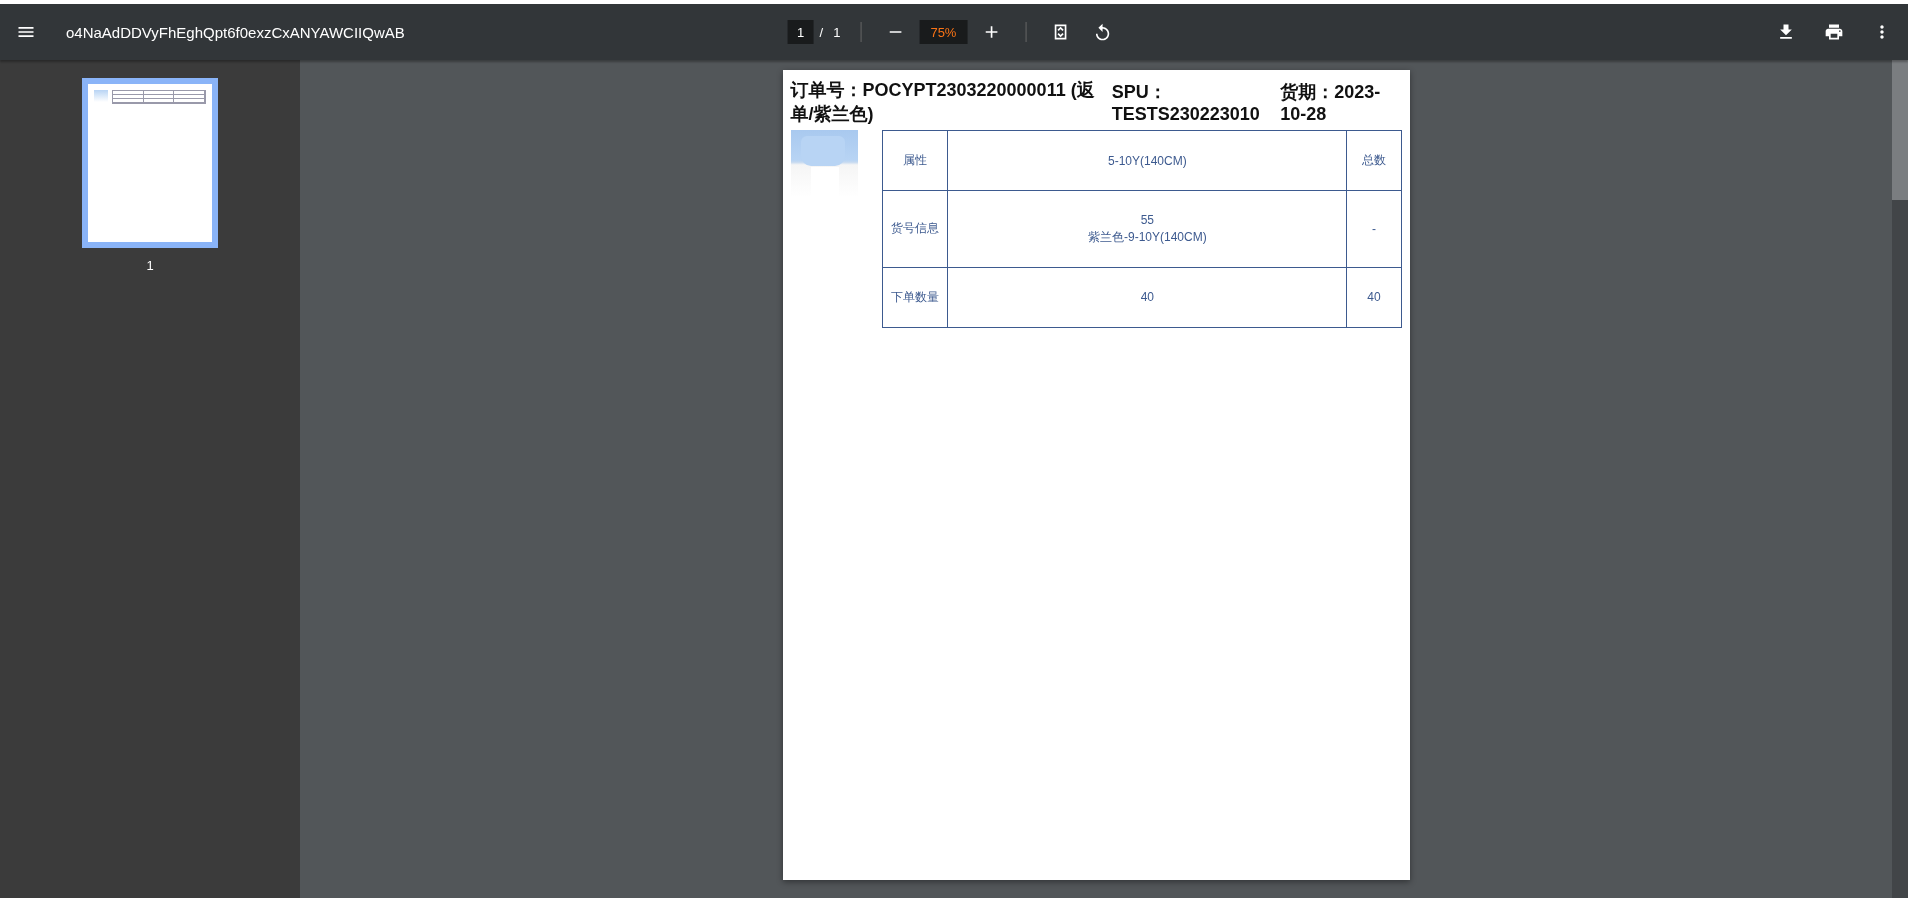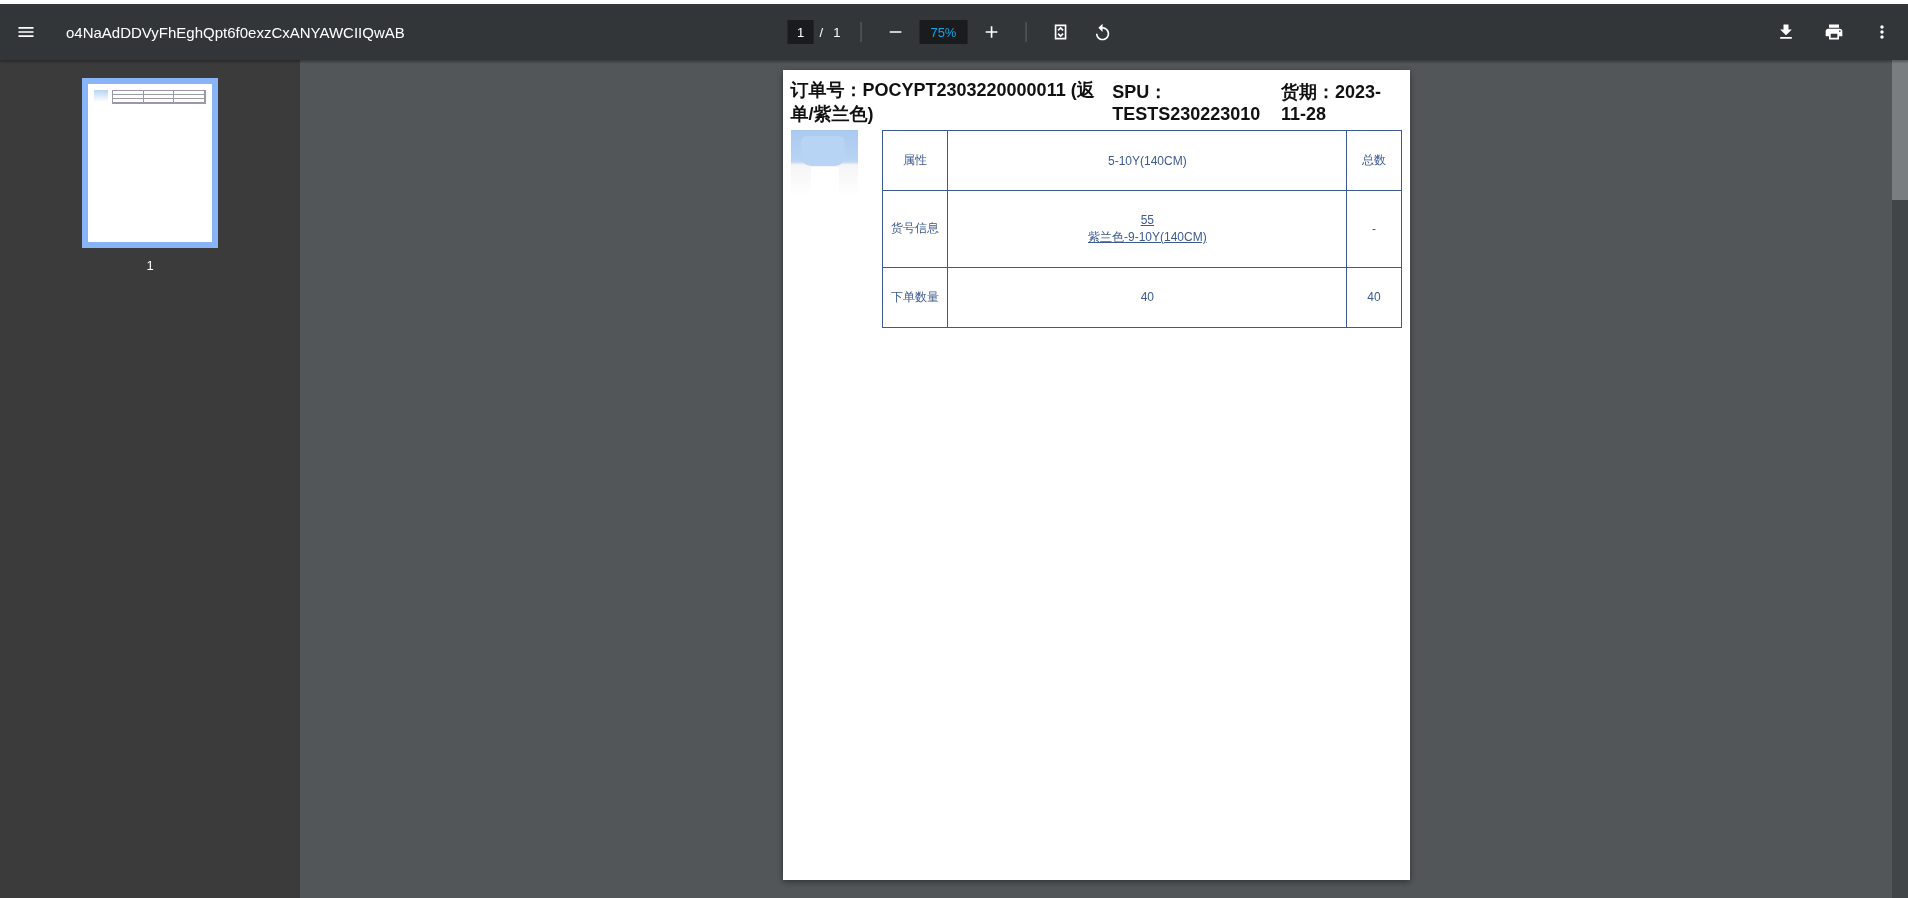--- a/index.html
+++ b/index.html
@@ -33,21 +33,21 @@
 
   .page-input {
     width: 26px; height: 24px; background: #191b1c; color: #fff;
     border: none; text-align: center; font-size: 13px; outline: none;
   }
   .page-total { color: #fff; font-size: 13px; padding: 0 4px; }
   .page-slash { color: #fff; font-size: 13px; }
   .tb-divider { width: 1px; height: 20px; background: #666; margin: 0 10px; }
 
   .zoom-pct {
-    width: 48px; height: 24px; background: #191b1c; color: #0ea5e9;
+    width: 48px; height: 24px; background: #191b1c; color: #f97316;
     display: flex; align-items: center; justify-content: center;
     font-size: 13px;
   }
 
   .main-area { flex: 1; display: flex; overflow: hidden; }
 
   .sidebar {
     width: 300px; background: #3b3b3b; overflow-y: auto;
     display: flex; flex-direction: column; align-items: center;
     padding-top: 18px;
@@ -104,21 +104,21 @@
   .data-table {
     border-collapse: collapse; flex: 1; font-size: 12px; color: #3d5a8f;
   }
   .data-table td {
     border: 1px solid #3d5a8f; text-align: center; padding: 21px 8px;
     vertical-align: middle;
   }
   .data-table .hcell { width: 56px; color:#3d5a8f;}
   .data-table .wide { width: 340px; }
   .data-table .total { width: 46px; }
-  .data-table .tworow { line-height: 1.4; text-decoration: underline; }
+  .data-table .tworow { line-height: 1.4; }
 
   .scrollbar-stub {
     width: 16px; background: #424548; flex-shrink: 0;
   }
   .scrollbar-thumb { width:100%; height:140px; background:#7a7d80; margin-top:0;}
 </style>
 </head>
 <body>
 
 <div class="browser-top"></div>
@@ -218,21 +218,21 @@
         <div class="thumb-label">1</div>
       </div>
     </div>
 
     <div class="page-zone">
       <div class="page">
 
         <div class="doc-header">
           <span>订单号：POCYPT2303220000011 (返单/紫兰色)</span>
           <span>SPU：TESTS230223010</span>
-          <span>货期：2023-11-28</span>
+          <span>货期：2023-10-28</span>
         </div>
 
         <div class="doc-body">
           <div class="product-img"></div>
 
           <table class="data-table">
             <tbody>
                 <tr>
               <td class="hcell">属性</td>
               <td class="wide">5-10Y(140CM)</td>

